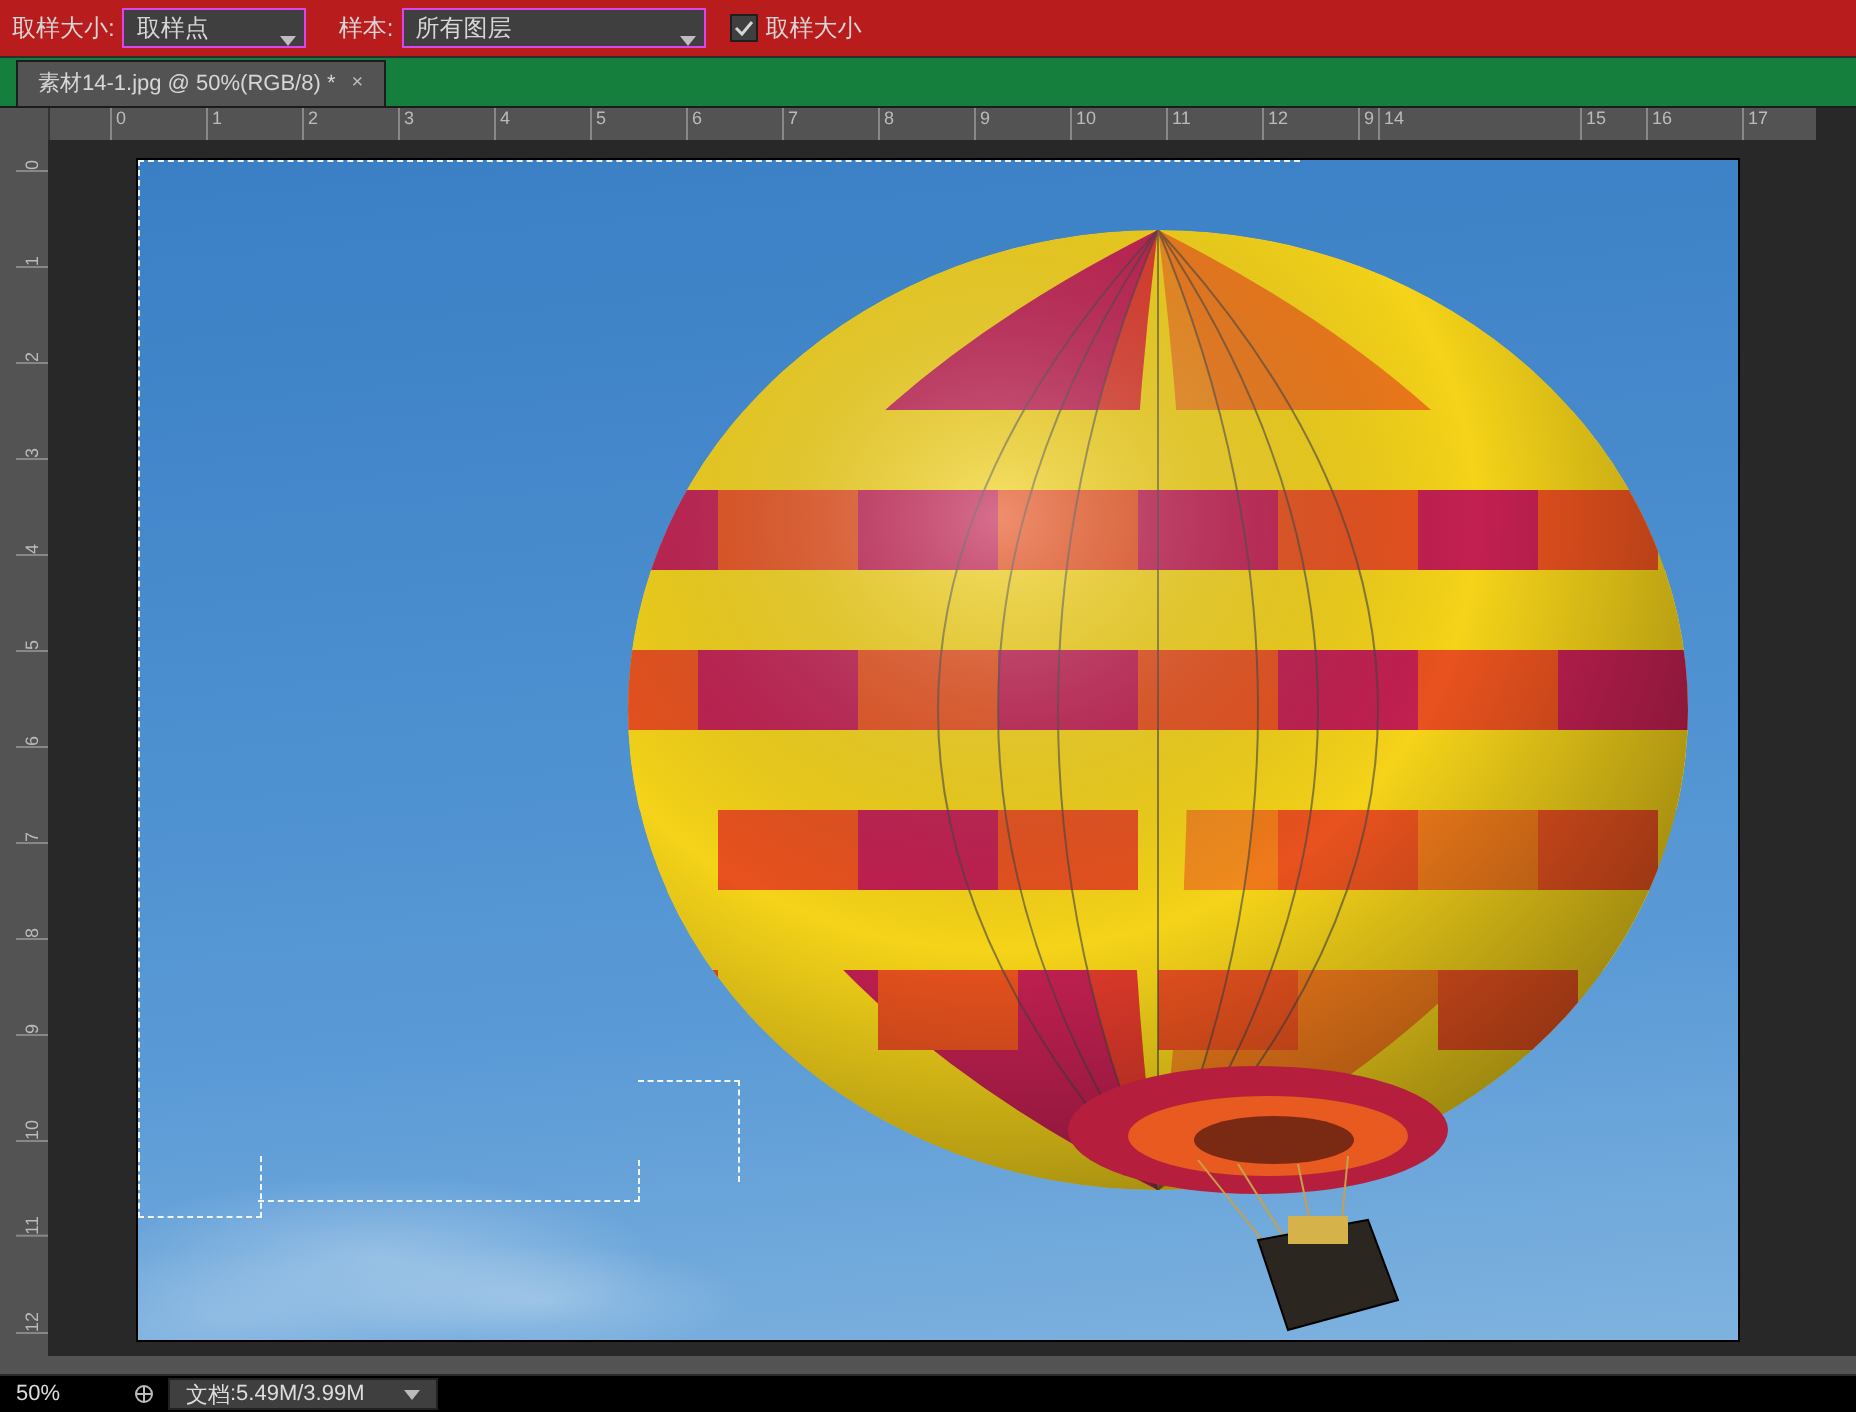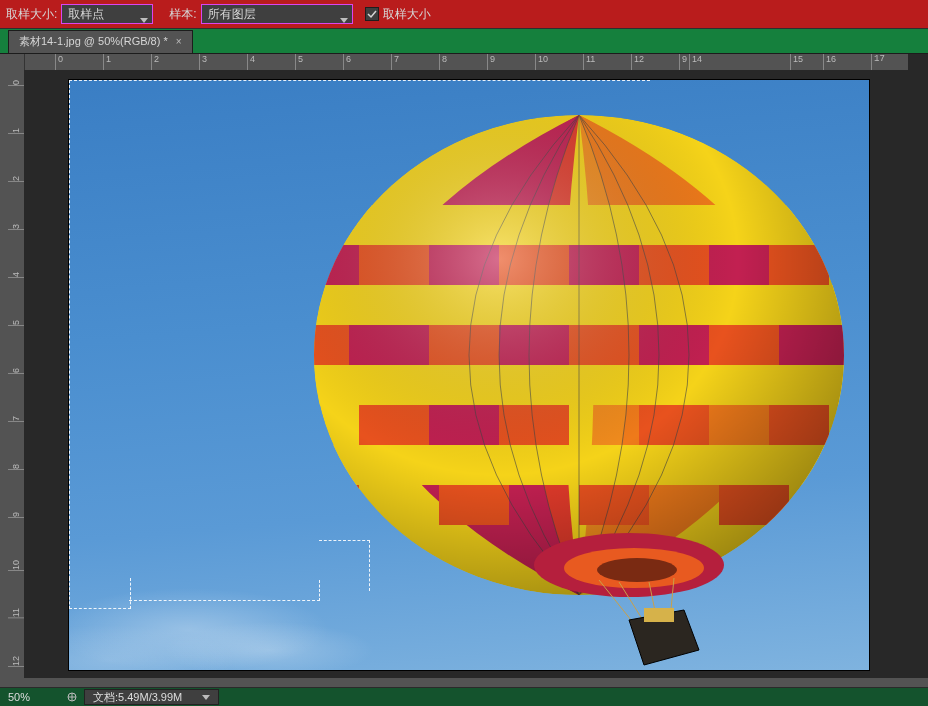--- a/index.html
+++ b/index.html
@@ -20,21 +20,21 @@
   .top-ruler .corner{width:16px;height:16px;border-right:1px solid #333}
   .tick-h{position:relative;flex:1}
   .tick-h .t{position:absolute;top:0;height:16px;border-left:1px solid #888;font-size:9px;color:#bbb;padding-left:2px;display:flex;align-items:flex-start}
   .left-ruler{position:absolute;left:8px;top:16px;bottom:0;width:16px;background:#535353;border-right:1px solid #333}
   .left-ruler .t{position:absolute;left:0;width:16px;border-top:1px solid #888;font-size:9px;color:#bbb;writing-mode:vertical-rl;text-align:left;transform:rotate(180deg);line-height:16px}
   .canvas-area{position:absolute;left:24px;top:16px;right:20px;bottom:0;background:#282828;overflow:hidden}
   .canvas{position:absolute;left:45px;top:10px;width:800px;height:590px;background:linear-gradient(175deg,#3a7ec4 0%,#4a8ecf 40%,#5a9ad6 70%,#7fb3df 100%);box-shadow:0 0 0 1px #000}
   .clouds{position:absolute;left:0;bottom:0;width:100%;height:200px;background:radial-gradient(ellipse 200px 60px at 15% 80%,rgba(255,255,255,0.3),transparent 70%),radial-gradient(ellipse 150px 40px at 25% 90%,rgba(255,255,255,0.25),transparent 70%),radial-gradient(ellipse 180px 50px at 5% 95%,rgba(255,255,255,0.2),transparent 70%)}
   .balloon{position:absolute;left:230px;top:30px;width:560px;height:560px}
   .right-edge{position:absolute;right:0;top:0;width:20px;height:100%;background:#3c3c3c;border-left:1px solid #222}
-  .statusbar{position:absolute;left:0;bottom:0;right:0;height:18px;background:#14532d;display:flex;align-items:center;font-size:11px;color:#ddd;border-top:1px solid #2a2a2a}
+  .statusbar{position:absolute;left:0;bottom:0;right:0;height:18px;background:#000000;display:flex;align-items:center;font-size:11px;color:#ddd;border-top:1px solid #2a2a2a}
   .status-zoom{width:56px;padding-left:8px}
   .status-icon{width:16px;display:flex;justify-content:center}
   .status-doc{background:#3f3f3f;border:1px solid #222;height:14px;padding:0 8px;display:flex;align-items:center;margin-left:4px}
   .sel{position:absolute;border:1px dashed rgba(255,255,255,0.9);pointer-events:none}
   .right-panel-hint{position:absolute;right:2px;top:370px;font-size:9px;color:#ddd}
 </style>
 </head>
 <body>
 
 <div class="toolbar">
@@ -81,21 +81,21 @@
         <div class="t" style="left: 366px;">7</div>
         <div class="t" style="left: 414px;">8</div>
         <div class="t" style="left: 462px;">9</div>
         <div class="t" style="left: 510px;">10</div>
         <div class="t" style="left: 558px;">11</div>
         <div class="t" style="left: 606px;">12</div>
         <div class="t" style="left: 654px;">9</div>
         <div class="t" style="left: 664px;">14</div>
         <div class="t" style="left: 728px; margin-left: 37px;">15</div>
         <div class="t" style="left: 798px;">16</div>
-        <div class="t" style="left: 846px; font-family: Liberation Mono, monospace;">17</div>
+        <div class="t" style="left: 846px;">17</div>
       </div>
   </div>
   <div class="left-ruler" id="vruler">
       <div class="t" style="top: 10px;">0</div>
       <div class="t" style="top: 58px;">1</div>
       <div class="t" style="top: 106px;">2</div>
       <div class="t" style="top: 154px;">3</div>
       <div class="t" style="top: 202px;">4</div>
       <div class="t" style="top: 250px;">5</div>
       <div class="t" style="top: 298px;">6</div>

